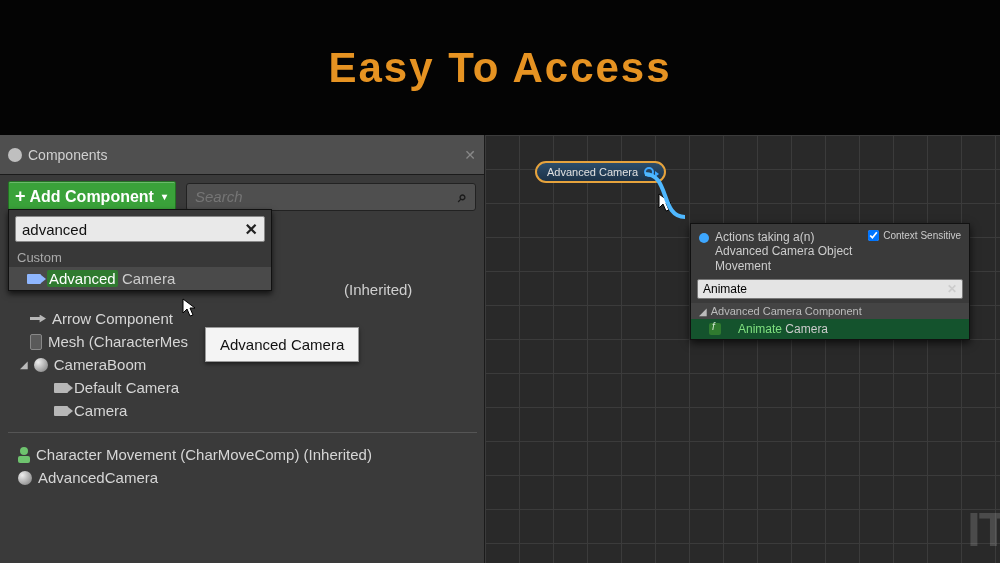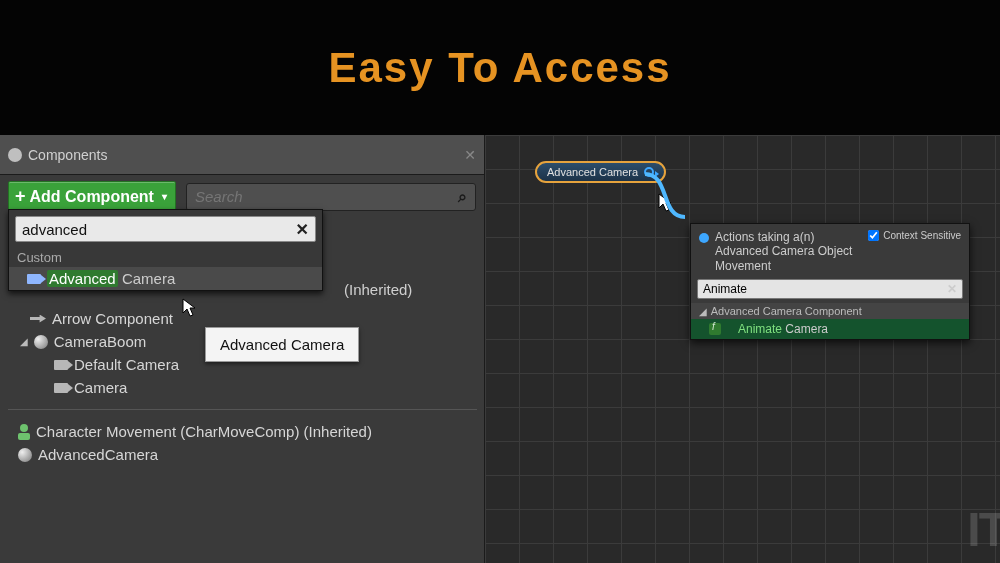--- a/index.html
+++ b/index.html
@@ -47,21 +47,21 @@
   .add-btn .caret { font-size: 10px; margin-left: 4px; }
   .search-box {
     flex: 1; display: flex; align-items: center; background: #4f4f4f; border: 1px solid #222;
     border-radius: 3px; height: 28px; padding: 0 8px;
   }
   .search-box input { flex:1; background: transparent; border: none; outline: none; color: #aaa; font-size: 15px; font-style: italic; }
   .search-box .mag { color: #1a1a1a; font-weight: 900; font-size: 16px; }
 
   
   .dropdown {
-    position: absolute; left: 8px; top: 74px; width: 315px; background: #383838;
+    position: absolute; left: 8px; top: 74px; width: 264px; background: #383838;
     border: 1px solid #111; box-shadow: 0 3px 6px rgba(0,0,0,.7); z-index: 10;
   }
   .dd-search {
     display:flex; align-items:center; margin:6px; background:#e9e9e9; border:1px solid #888; border-radius:2px;
     height:26px; padding:0 6px;
   }
   .dd-search input { flex:1; border:none; outline:none; background:transparent; font-size:15px; color:#111; }
   .dd-search .clear { color:#222; font-size:16px; font-weight:700; cursor:pointer; }
   .dd-header { padding: 2px 8px; color: #aaa; font-size: 13px; }
   .dd-item {
@@ -198,20 +198,24 @@
         <input placeholder="Search" style="">
         <span class="mag">⌕</span>
       </div>
     </div>
 
     <div class="tree">
       <div class="row">
         <span class="arrow-icon"></span>
         <span>Arrow Component</span>
       </div>
+      <div class="row">
+        <span class="mesh-icon"></span>
+        <span>Mesh (CharacterMes</span>
+      </div>
       <div class="row top" style="padding-left:20px;">
         <span class="disclose">◢</span>
         <span class="sphere"></span>
         <span>CameraBoom</span>
       </div>
       <div class="row indent2">
         <span class="cam-small"></span>
         <span>Default Camera</span>
       </div>
       <div class="row indent2">

